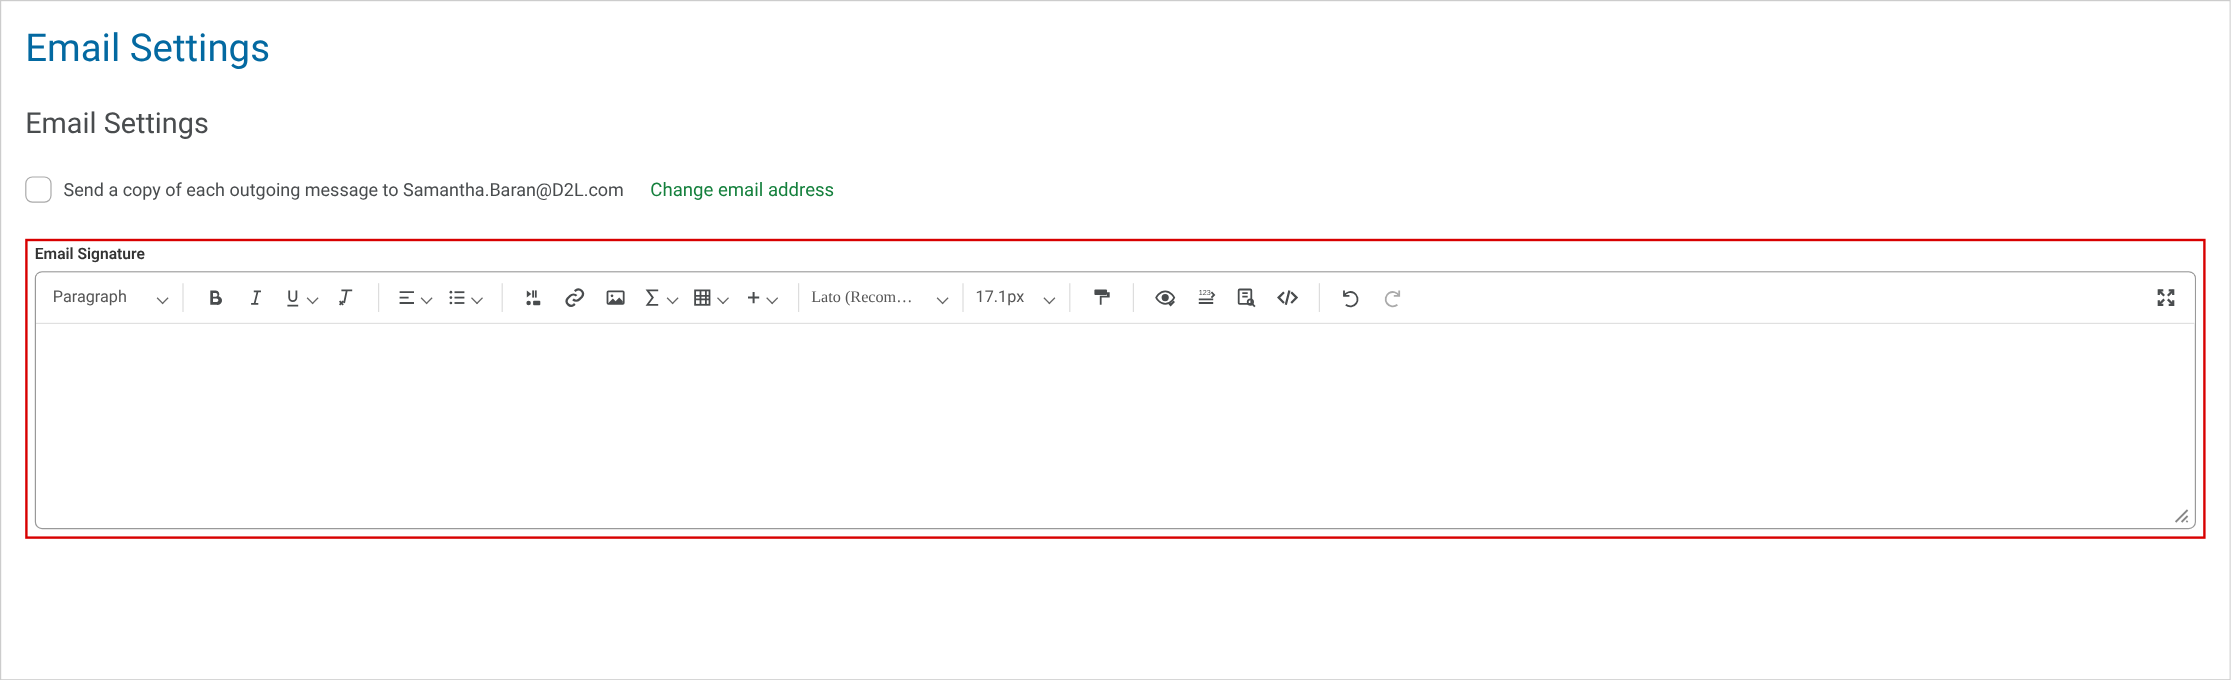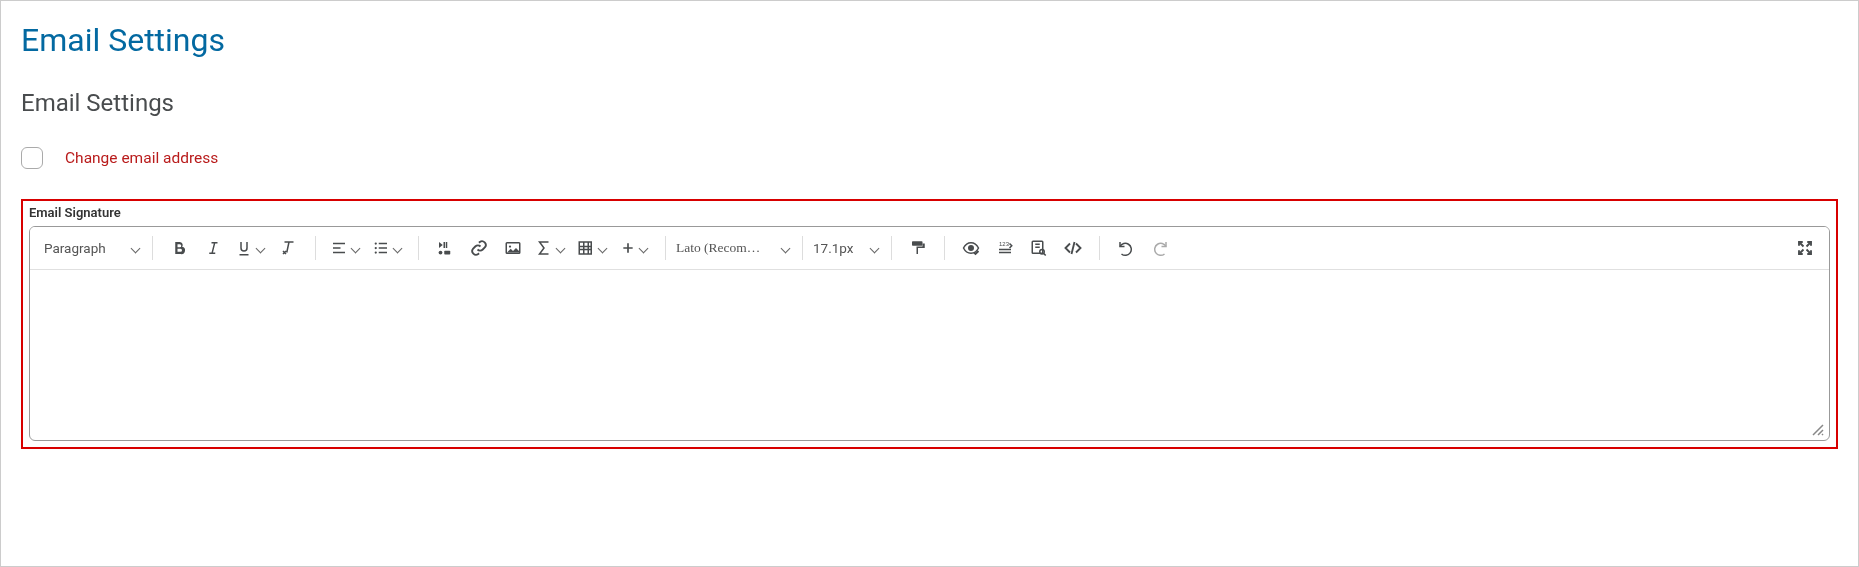--- a/index.html
+++ b/index.html
@@ -41,21 +41,21 @@
     border-radius: 6px;
     background: #fff;
     cursor: pointer;
     flex-shrink: 0;
   }
   .option-label {
     font-size: 15px;
     color: #494c4e;
   }
   .link {
-    color: #b91c1c;
+    color: #15803d;
     font-size: 15.5px;
     text-decoration: none;
     cursor: pointer;
     margin-left: 12px;
   }
   .signature-wrap {
     border: 2px solid #d80000;
     padding: 4px 6px 6px 6px;
   }
   .signature-label {
@@ -156,20 +156,21 @@
 <body>
 
 <div class="page">
 
   <h1 class="page-title">Email Settings</h1>
 
   <h2 class="section-title">Email Settings</h2>
 
   <div class="option-row">
     <div class="checkbox"></div>
+    <span class="option-label">Send a copy of each outgoing message to Samantha.Baran@D2L.com</span>
     <a class="link">Change email address</a>
   </div>
 
   <div class="signature-wrap">
     <span class="signature-label">Email Signature</span>
 
     <div class="editor">
       <div class="toolbar">
 
         <div class="tb-select para">

